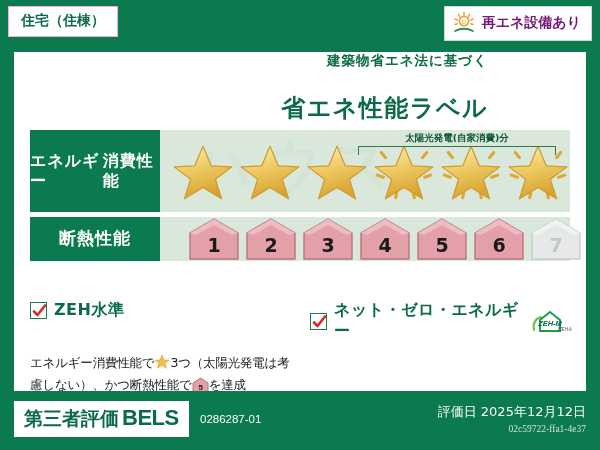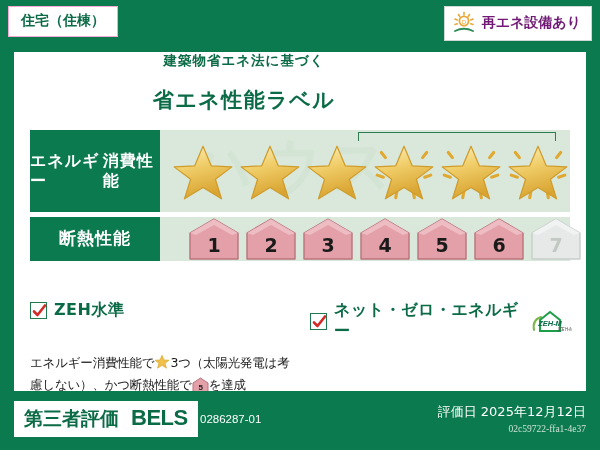--- a/index.html
+++ b/index.html
@@ -51,29 +51,29 @@
     z-index: 5;
   }
   .rene-badge .txt {
     color: #701a75; font-weight: bold; font-size: 14px;
   }
   .sun-icon { width: 26px; height: 24px; display: block; }
 
   
   .title-wrap {
     position: absolute; left: 0; top: 52px; width: 488px;
-    text-align: center; z-index: 4;
+    text-align: right; z-index: 4;
   }
   .title-sub {
     color: #0b6b46; font-size: 13.5px; font-weight: bold;
     letter-spacing: 1px;
   }
   .title-main {
-    color: #0b6b46; font-size: 21px; font-weight: bold;
-    letter-spacing: 1.5px; margin-top: 16px;
+    color: #0b6b46; font-size: 24px; font-weight: bold;
+    letter-spacing: 1.5px; margin-top: 22px;
   }
 
   
   .ratings {
     position: absolute; left: 30px; top: 130px;
     width: 540px; z-index: 4;
   }
   .rating-row {
     display: flex; align-items: stretch;
     height: 82px; margin-bottom: 5px;
@@ -160,21 +160,21 @@
   .zehm-logo { margin-left: 2px; display: inline-flex; align-items: center; font-style: italic; }
 
   
   .footer {
     position: absolute; left: 0; bottom: 0; width: 600px; height: 59px;
     background: #0b7a4f; z-index: 4;
   }
   .bels-box {
     position: absolute; left: 14px; top: 10px;
     background: #fff; padding: 4px 10px 5px 10px;
-    display: flex; align-items: baseline; gap: 12px;
+    display: flex; align-items: baseline; gap: 3px;
   }
   .bels-jp {
     font-size: 19px; font-weight: bold; color: #0b6b46; letter-spacing: 0px;
   }
   .bels-en {
     font-size: 22px; font-weight: bold; color: #0b6b46;
     font-family: "Liberation Sans", sans-serif; letter-spacing: -0.5px;
   }
   .bels-num {
     position: absolute; left: 200px; top: 22px;
@@ -231,20 +231,21 @@
 
     <div class="rating-row">
       <div class="row-label">
         <span>エネルギー</span>
         <span>消費性能</span>
       </div>
       <div class="row-body">
         <div class="watermark">ハウス</div>
 
         <div class="solar-bracket">
+          <span class="btxt">太陽光発電(自家消費)分</span>
           <div class="bracket-line"></div>
         </div>
 
         <div class="stars" id="stars-container">
             <div class="star-cell">
               <svg width="66" height="62" viewBox="0 0 64 60">
                 <defs>
                   <linearGradient id="sg0" x1="0" y1="0" x2="0.3" y2="1">
                     <stop offset="0%" stop-color="#fdf0c0"></stop>
                     <stop offset="45%" stop-color="#f0ce6a"></stop>

